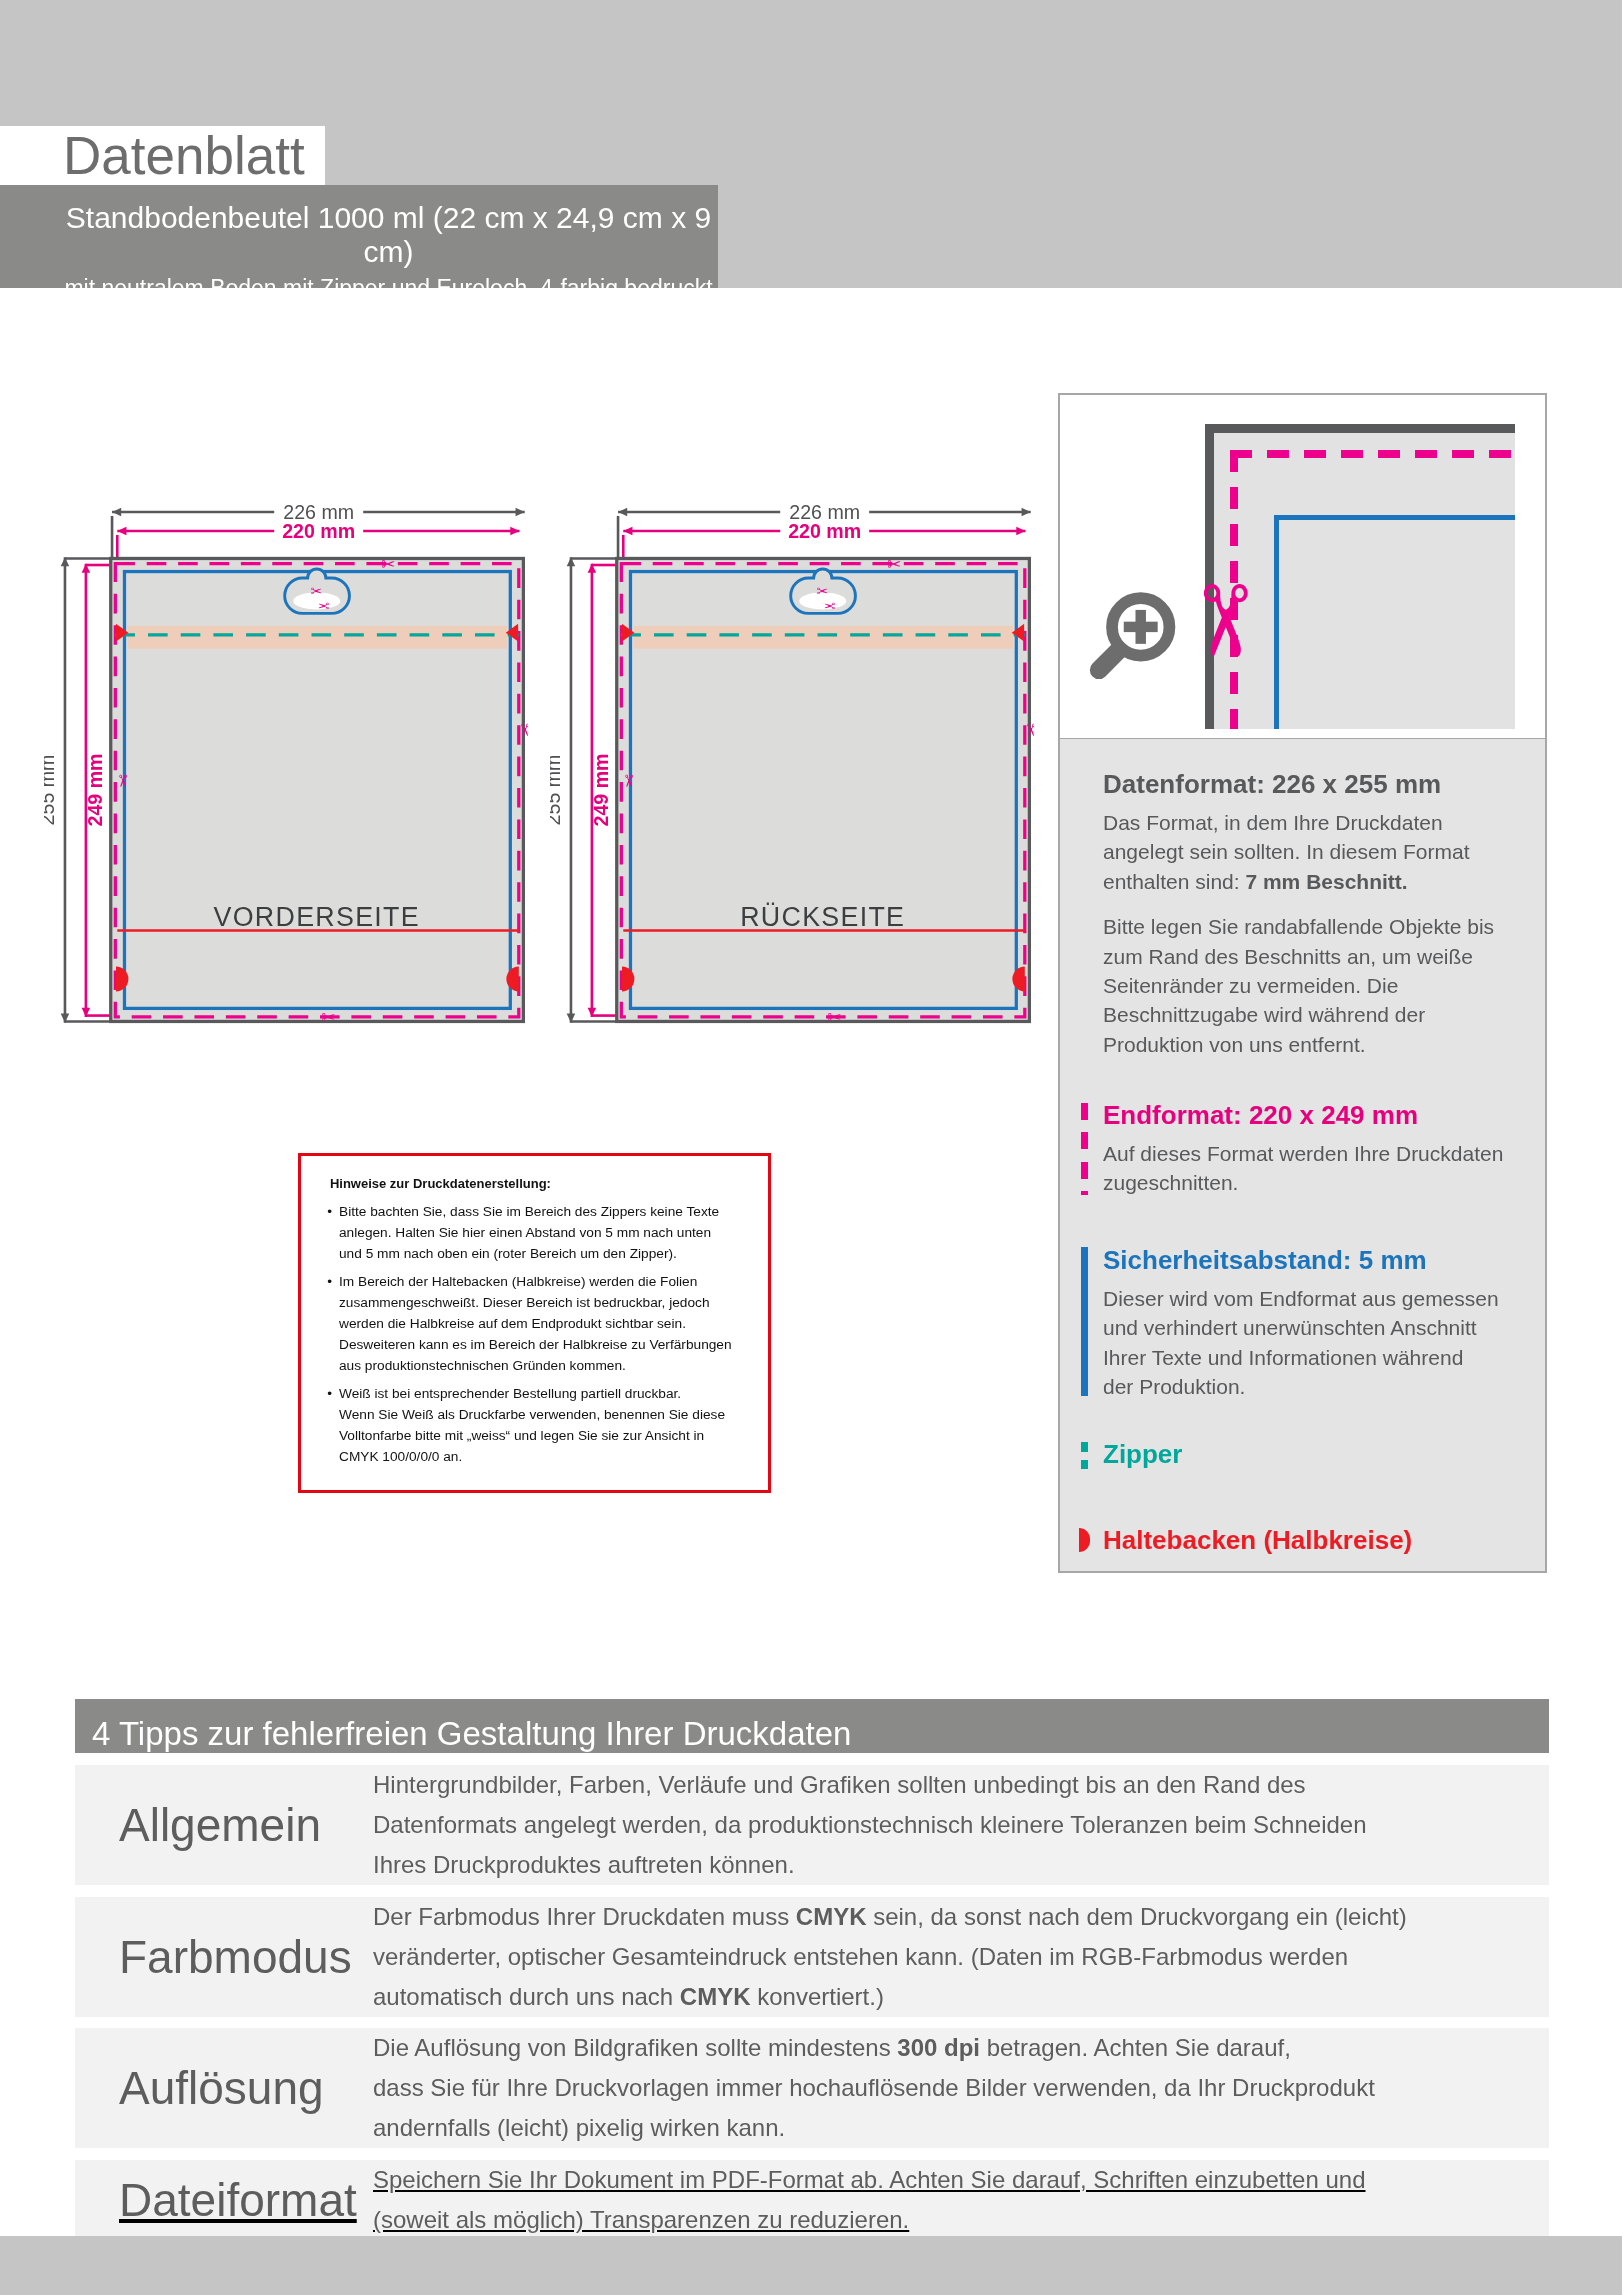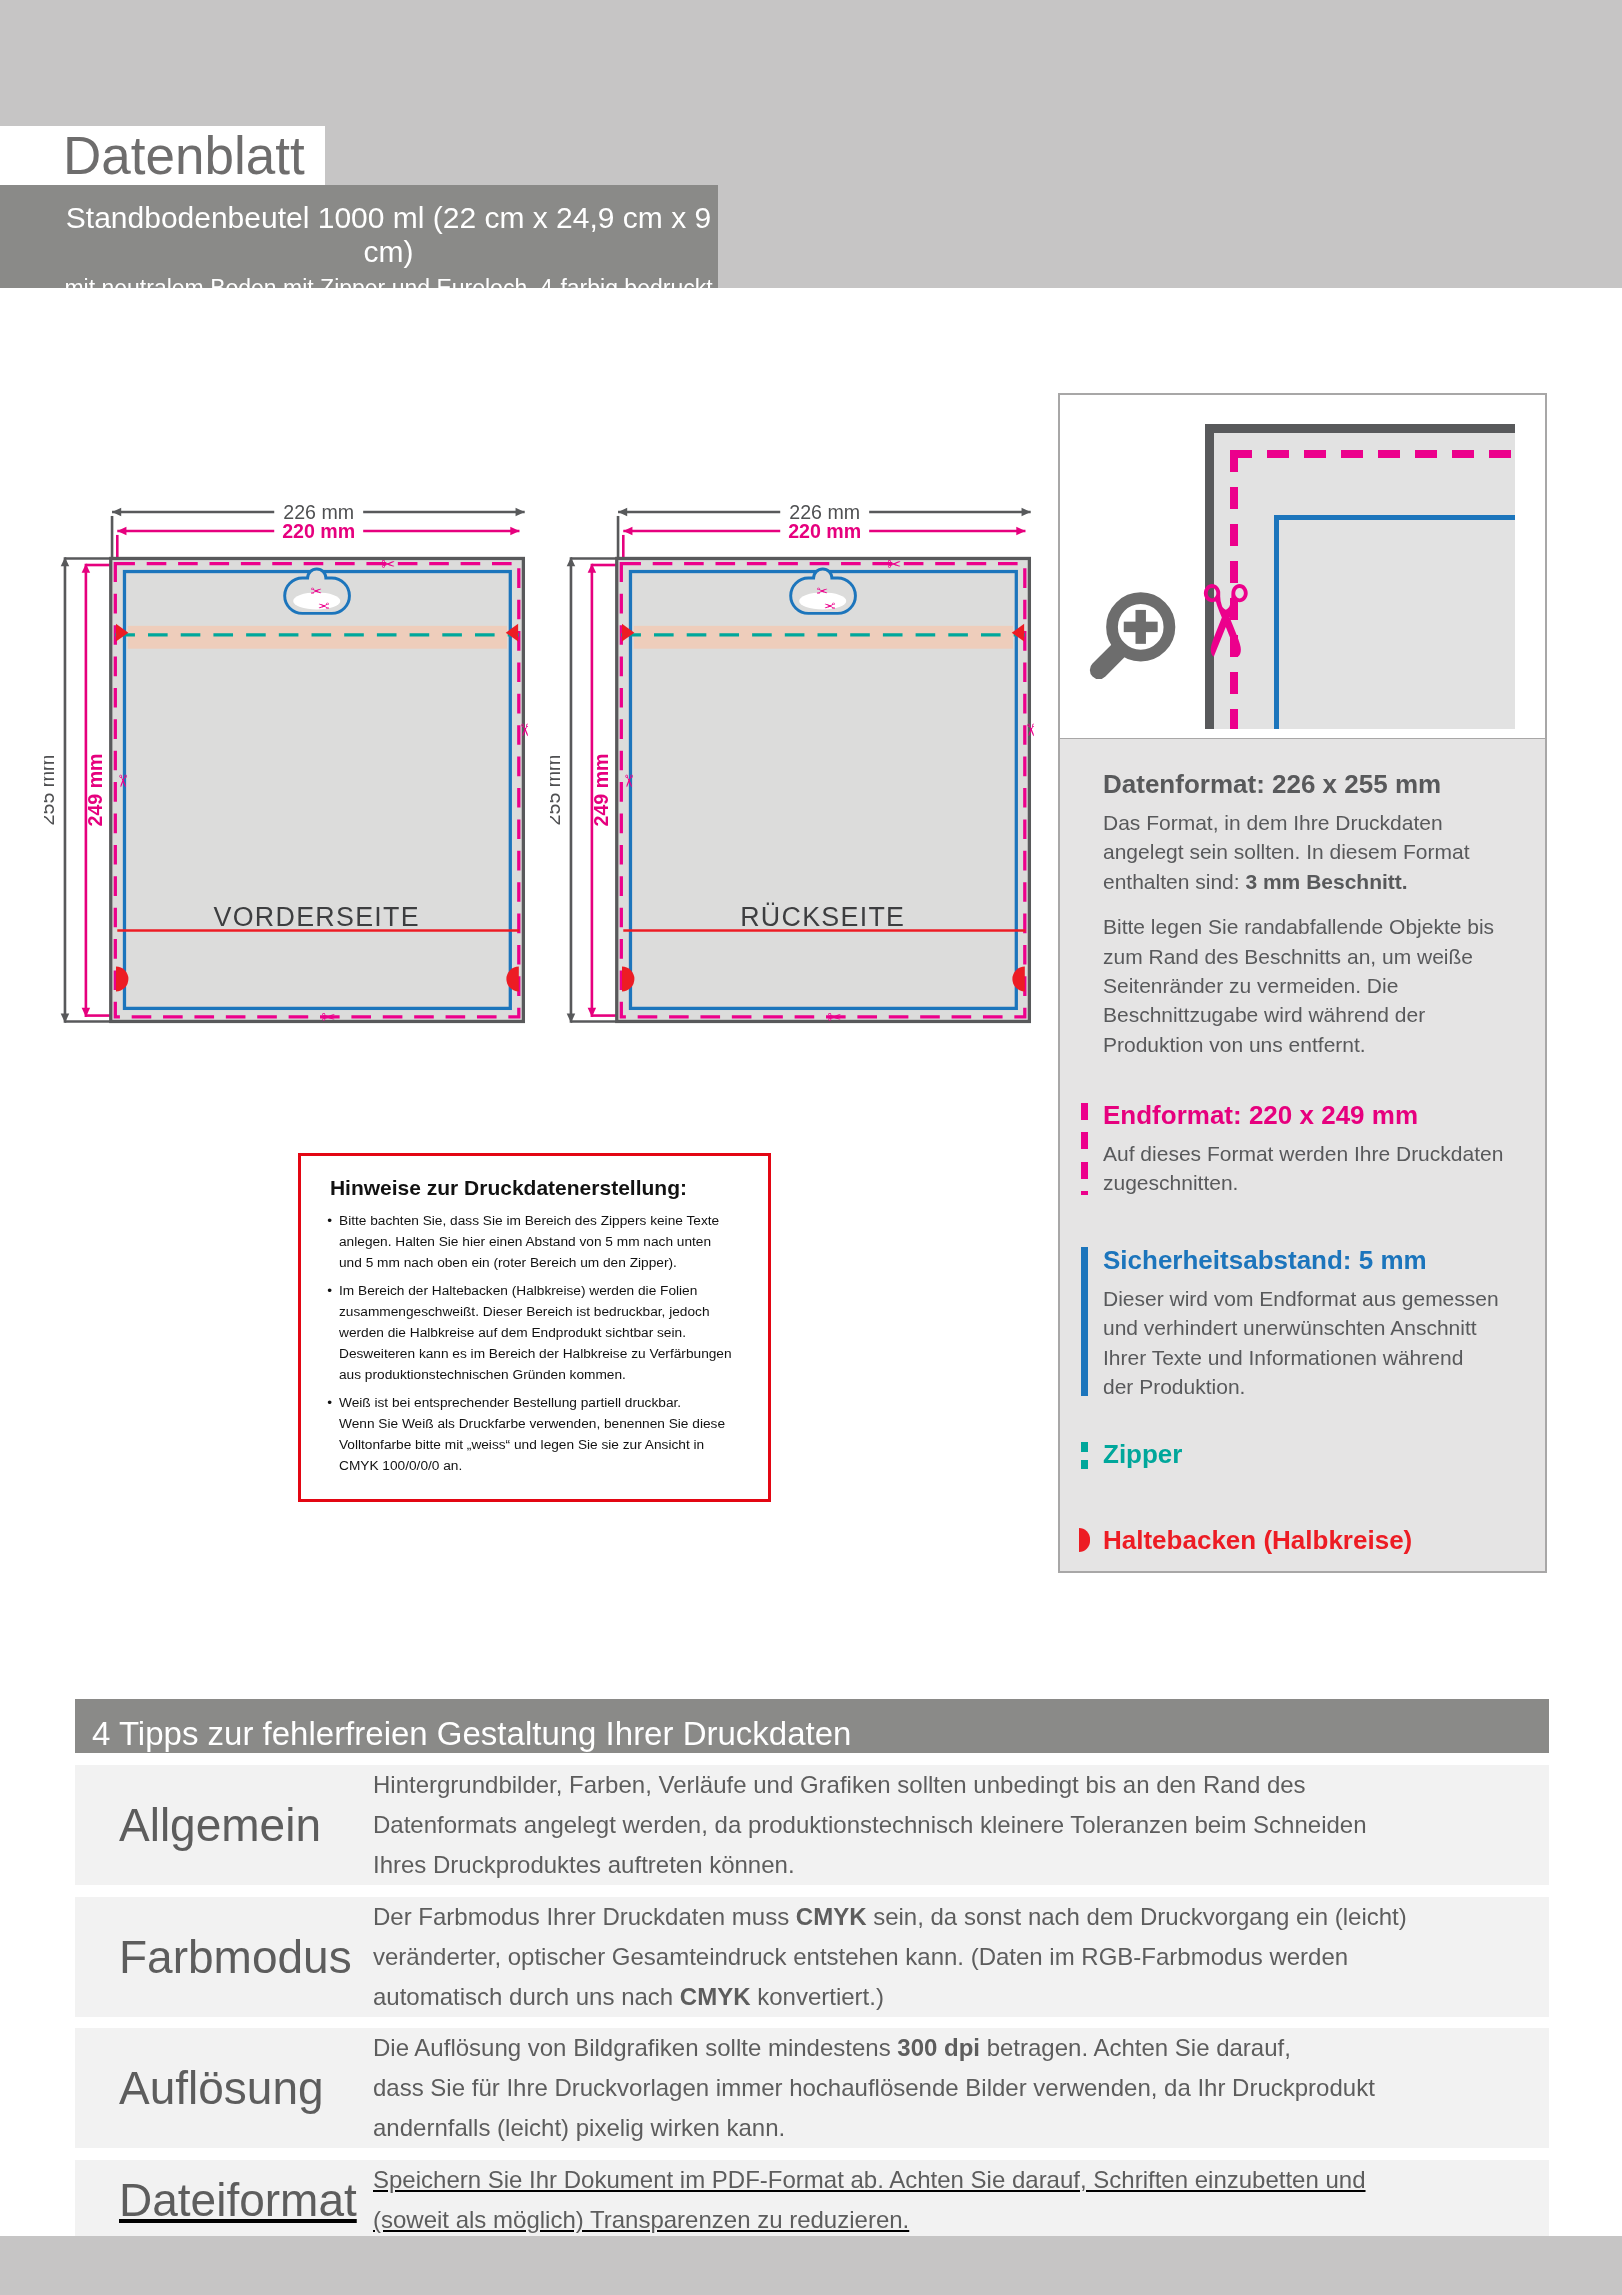--- a/index.html
+++ b/index.html
@@ -29,21 +29,21 @@
   .line-endformat{fill:none;stroke:#ec008c;stroke-width:5;stroke-dasharray:30 18;}
   .line-safety{fill:none;stroke:#1c75bc;stroke-width:5;}
   .line-zipper{fill:none;stroke:#00a79b;stroke-width:5;stroke-dasharray:30 20;}
   .side-label{font-size:41px;fill:#3d3e40;letter-spacing:2px;}
   .cutmark,.mini-scissors{font-family:"DejaVu Sans",sans-serif;fill:#ec008c;}
   .cutmark{font-size:26px;} .mini-scissors{font-size:21px;}
 
   
   .hinweise-box{position:absolute;left:298px;top:1153px;width:473px;box-sizing:border-box;
                 border:3.3px solid #e30613;background:#ffffff;padding:19.6px 19.6px 15.7px 25px;}
-  .hx-title{font-size:21px;font-weight:bold;color:#121212;margin:0 0 10.5px 3.9px;}
+  .hx-title{font-size:13px;font-weight:bold;color:#121212;margin:0 0 10.5px 3.9px;}
   .hinweise-box ul{margin:0;padding:0;list-style:none;}
   .hinweise-box li{position:relative;padding-left:13px;font-size:13.7px;line-height:21px;color:#121212;
                    white-space:pre-line;margin-bottom:7.2px;}
   .hinweise-box li::before{content:"•";position:absolute;left:1.3px;top:0;}
 
   
   .zoom-box{position:absolute;left:1058px;top:393px;width:489px;height:347px;background:#ffffff;
             border:2.6px solid #a8a7a7;box-sizing:border-box;}
   .zoom-corner{position:absolute;left:145px;top:29.4px;width:301px;height:296px;background:#e2e2e2;
                border-top:9.8px solid #58595b;border-left:9.8px solid #58595b;box-sizing:content-box;}
@@ -244,21 +244,21 @@
       <div class="zc-blue-h"></div>
       <span class="zc-scissors">✂</span>
     </div>
   </div>
 
   <div class="legend-body">
     <div class="sec">
       <p class="leg-h h-daten">Datenformat: 226 x 255 mm</p>
       <p class="leg-p"><span>Das Format, in dem Ihre Druckdaten
 angelegt sein sollten. In diesem Format
-enthalten sind: </span><span class="b">3 mm Beschnitt.</span></p>
+enthalten sind: </span><span class="b">7 mm Beschnitt.</span></p>
       <p class="leg-p" style="margin-top:16px">Bitte legen Sie randabfallende Objekte bis
 zum Rand des Beschnitts an, um weiße
 Seitenränder zu vermeiden. Die
 Beschnittzugabe wird während der
 Produktion von uns entfernt.</p>
     </div>
     <div class="sec sec-endformat">
       <div class="bar bar-endformat"></div>
       <p class="leg-h h-end">Endformat: 220 x 249 mm</p>
       <p class="leg-p">Auf dieses Format werden Ihre Druckdaten

